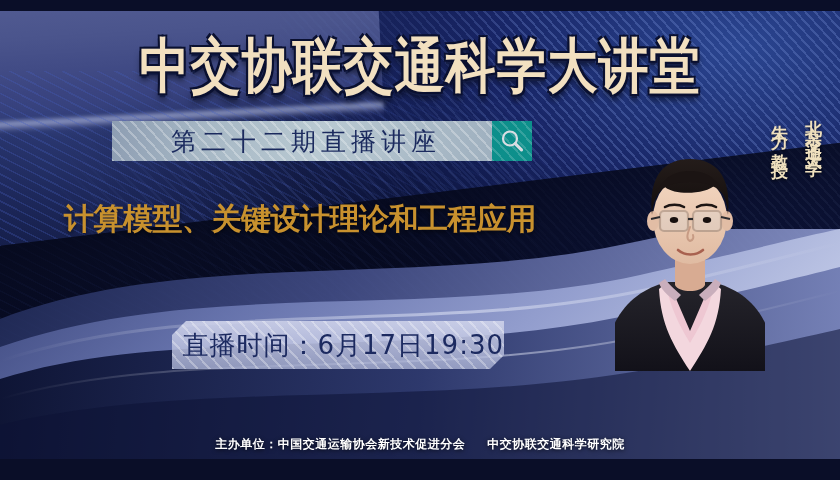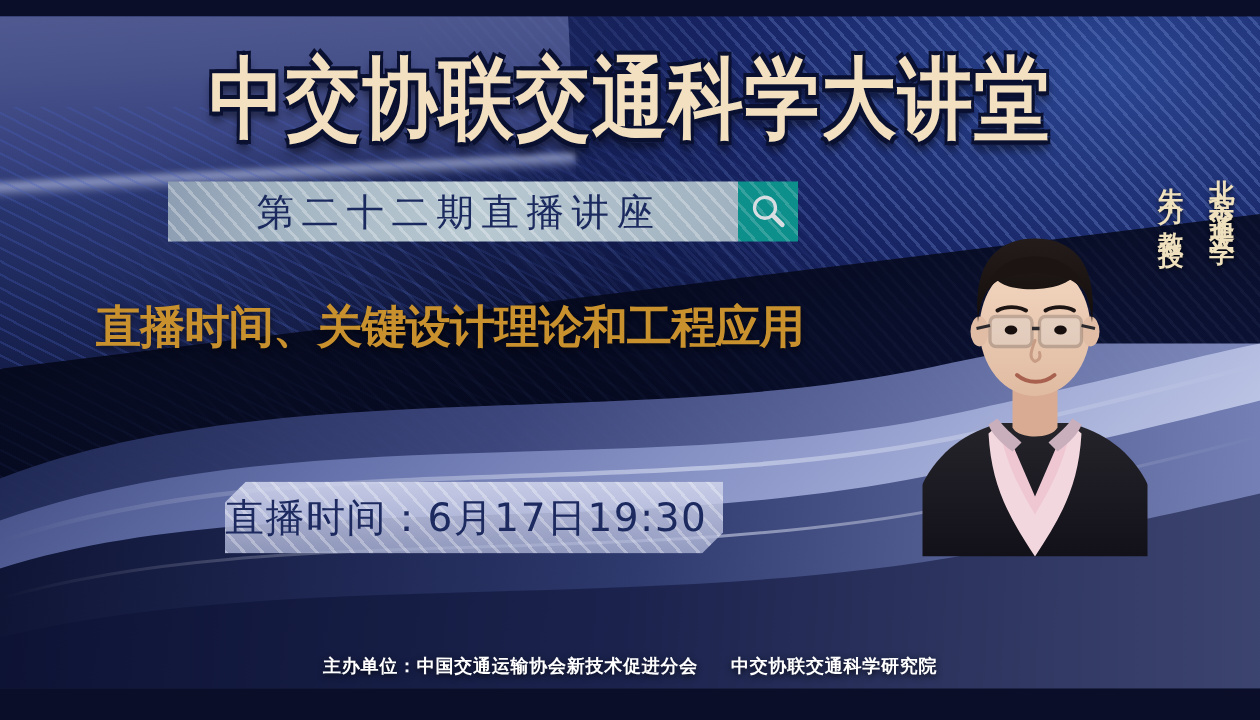--- a/index.html
+++ b/index.html
@@ -111,25 +111,25 @@
     position:absolute;left:0;top:188px;width:600px;text-align:center;
     color:#C8912E;font-size:30px;font-weight:bold;line-height:1.33;
     font-family:"DejaVu Sans","Liberation Sans",sans-serif;
     letter-spacing:0px;
     text-shadow:0 2px 4px rgba(0,0,0,.55);
   }
   .lecture-title div{white-space:nowrap;}
   .lt-line2{letter-spacing:-0.5px;}
 
   .date-banner{
-    position:absolute;left:150px;top:310px;width:332px;height:48px;
+    position:absolute;left:172px;top:310px;width:332px;height:48px;
     background:linear-gradient(180deg,rgba(208,212,235,0.88) 0%, rgba(186,192,222,0.85) 55%, rgba(168,176,210,0.82) 100%);
     -webkit-clip-path:polygon(14px 0,100% 0,100% calc(100% - 14px),calc(100% - 14px) 100%,0 100%,0 14px);
             clip-path:polygon(14px 0,100% 0,100% calc(100% - 14px),calc(100% - 14px) 100%,0 100%,0 14px);
-    display:flex;align-items:center;justify-content:flex-start;
+    display:flex;align-items:center;justify-content:flex-end;
     box-shadow:0 2px 10px rgba(0,0,0,.35);
   }
   .date-banner:before{
     content:"";position:absolute;inset:0;
     background:repeating-linear-gradient(48deg,
         rgba(255,255,255,0.30) 0px, rgba(255,255,255,0.30) 2px,
         rgba(255,255,255,0) 2px, rgba(255,255,255,0) 9px);
   }
   .date-text{position:relative;font-size:26px;color:#1c2a60;letter-spacing:1px;
     font-family:"DejaVu Sans","Liberation Sans",sans-serif;}
@@ -208,21 +208,21 @@
     </div>
 
     <div class="search-box">
       <svg width="26" height="26" viewBox="0 0 26 26">
         <circle cx="11" cy="10.5" r="7" fill="none" stroke="#d8dde2" stroke-width="2.2"></circle>
         <line x1="16.2" y1="15.6" x2="22.5" y2="21.8" stroke="#d8dde2" stroke-width="3.2" stroke-linecap="round"></line>
       </svg>
     </div>
 
     <div class="lecture-title">
-      <div class="lt-line2">直播时间、关键设计理论和工程应用</div>
+      <div class="lt-line2">计算模型、关键设计理论和工程应用</div>
     </div>
 
     <div class="date-banner">
       <span class="date-text">直播时间：6月17日19:30</span>
     </div>
 
     <svg class="portrait" viewBox="0 0 150 232">
       <defs>
         <linearGradient id="skin" x1="0" y1="0" x2="0" y2="1">
           <stop offset="0%" stop-color="#f3d6c0"></stop>

